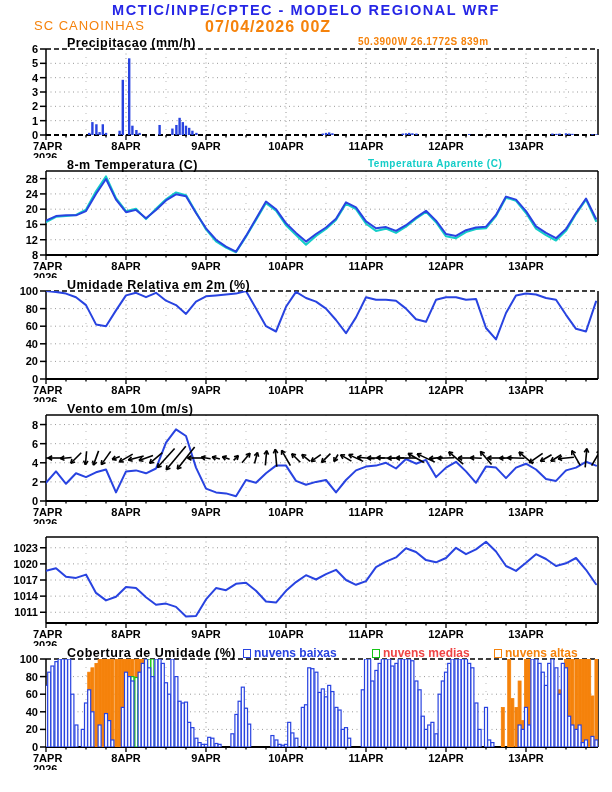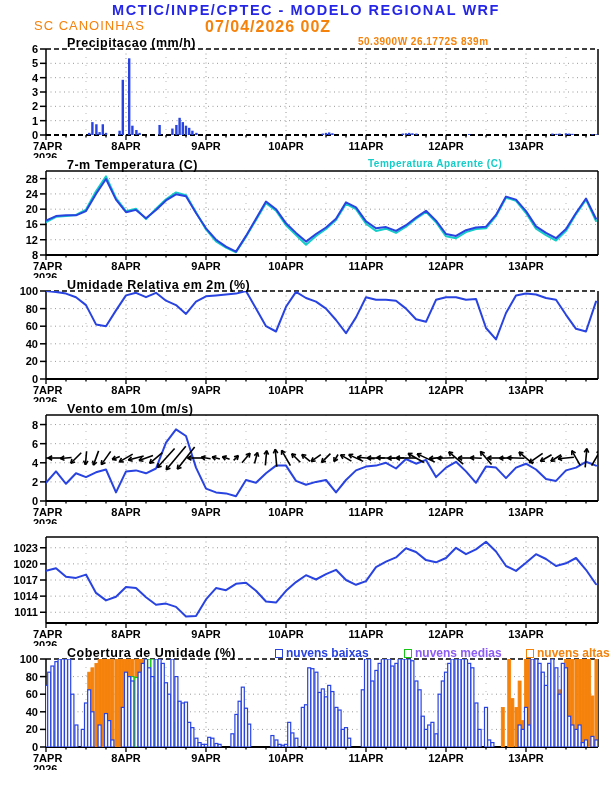--- a/index.html
+++ b/index.html
@@ -5,21 +5,21 @@
   html,body{margin:0;padding:0;background:#ffffff;}
   body{width:612px;height:792px;overflow:hidden;font-family:"Liberation Sans",sans-serif;-webkit-font-smoothing:antialiased;}
   .page{position:relative;width:612px;height:792px;padding-top:2px;box-sizing:border-box;}
   .hdr{position:relative;height:34px;}
   .hdr-title{position:absolute;left:0;right:0;top:0;text-align:center;font-size:14.5px;font-weight:bold;letter-spacing:1.5px;}
   .hdr-station{position:absolute;left:34px;top:16px;font-size:13px;font-weight:normal;letter-spacing:1px;}
   .hdr-run{position:absolute;left:205px;top:16px;font-size:16px;font-weight:bold;letter-spacing:1px;}
   .chart{position:relative;width:612px;}
   .ctitle{position:absolute;left:67px;top:0;font-size:12.5px;font-weight:bold;letter-spacing:0.5px;white-space:nowrap;}
   .ctitle-right{position:absolute;top:0;font-size:10px;font-weight:bold;letter-spacing:0.5px;white-space:nowrap;}
-  .legend-item{display:inline-flex;align-items:center;gap:3px;font-size:12px;font-weight:bold;white-space:nowrap;margin-left:32px;}
+  .legend-item{display:inline-flex;align-items:center;gap:3px;font-size:12px;font-weight:bold;white-space:nowrap;}
   .legend-sq{display:inline-block;width:8px;height:9px;background:#fff;border:1.6px solid;box-sizing:border-box;}
   svg{position:absolute;left:0;top:0;display:block;}
 </style>
 </head>
 <body>
 
 <div class="page">
 
   <div class="hdr">
     <div class="hdr-title" style="color: rgb(38, 38, 230);">MCTIC/INPE/CPTEC - MODELO REGIONAL WRF</div>
@@ -219,21 +219,21 @@
         <text x="33" y="122.5" text-anchor="start" font-size="11" font-weight="bold" fill="#000" font-family="&quot;Liberation Sans&quot;,sans-serif">2026</text>
         <text x="126" y="112" text-anchor="middle" font-size="11" font-weight="bold" fill="#000" font-family="&quot;Liberation Sans&quot;,sans-serif">8APR</text>
         <text x="206" y="112" text-anchor="middle" font-size="11" font-weight="bold" fill="#000" font-family="&quot;Liberation Sans&quot;,sans-serif">9APR</text>
         <text x="286" y="112" text-anchor="middle" font-size="11" font-weight="bold" fill="#000" font-family="&quot;Liberation Sans&quot;,sans-serif">10APR</text>
         <text x="366" y="112" text-anchor="middle" font-size="11" font-weight="bold" fill="#000" font-family="&quot;Liberation Sans&quot;,sans-serif">11APR</text>
         <text x="446" y="112" text-anchor="middle" font-size="11" font-weight="bold" fill="#000" font-family="&quot;Liberation Sans&quot;,sans-serif">12APR</text>
         <text x="526" y="112" text-anchor="middle" font-size="11" font-weight="bold" fill="#000" font-family="&quot;Liberation Sans&quot;,sans-serif">13APR</text>
         <polyline points="46.0,64.2 56.0,58.8 66.0,58.1 76.0,56.9 86.0,51.6 96.0,33.2 106.0,18.3 116.0,40.1 126.0,53.1 136.0,50.8 146.0,61.1 156.0,50.8 166.0,41.3 176.0,34.4 186.0,37.1 196.0,54.2 206.0,71.4 216.0,83.3 226.0,89.7 236.0,94.3 246.0,78.7 256.0,61.9 266.0,45.1 276.0,52.7 286.0,67.2 296.0,77.1 306.0,86.7 316.0,77.9 326.0,71.0 336.0,61.9 346.0,45.8 356.0,51.2 366.0,65.7 376.0,72.9 386.0,70.7 396.0,74.9 406.0,68.7 416.0,60.7 426.0,53.9 436.0,64.2 446.0,78.3 456.0,80.2 466.0,74.1 476.0,71.0 486.0,70.3 496.0,58.1 506.0,39.7 516.0,42.8 526.0,55.0 536.0,70.7 546.0,77.1 556.0,82.5 566.0,72.9 576.0,56.1 586.0,41.6 596.0,63.0" fill="none" stroke="#14cdc8" stroke-width="2" stroke-linejoin="round" stroke-linecap="round" clip-path="url(#clip-temp)"></polyline>
         <polyline points="46.0,62.6 56.0,58.1 66.0,57.3 76.0,57.3 86.0,53.1 96.0,35.9 106.0,21.0 116.0,41.6 126.0,54.2 136.0,51.9 146.0,60.3 156.0,51.9 166.0,42.4 176.0,36.3 186.0,38.2 196.0,55.0 206.0,70.3 216.0,81.7 226.0,88.6 236.0,93.6 246.0,77.9 256.0,60.7 266.0,43.5 276.0,51.2 286.0,65.3 296.0,74.9 306.0,83.6 316.0,76.0 326.0,69.5 336.0,60.7 346.0,44.3 356.0,49.3 366.0,63.4 376.0,70.3 386.0,69.1 396.0,72.9 406.0,67.2 416.0,59.6 426.0,52.7 436.0,62.6 446.0,76.0 456.0,77.9 466.0,72.2 476.0,69.5 486.0,68.7 496.0,56.9 506.0,38.6 516.0,41.6 526.0,53.1 536.0,68.4 546.0,74.9 556.0,80.2 566.0,71.0 576.0,55.0 586.0,40.5 596.0,60.7" fill="none" stroke="#2843e0" stroke-width="2" stroke-linejoin="round" stroke-linecap="round" clip-path="url(#clip-temp)"></polyline>
       </svg>
-    <span class="ctitle">7-m Temperatura (C)</span>
+    <span class="ctitle">8-m Temperatura (C)</span>
     <span class="ctitle-right" id="tr-temp" style="left: 368px; color: rgb(20, 205, 200);">Temperatura Aparente (C)</span>
   </div>
 
   <div class="chart" id="chart-humidity" style="height: 124px;">
     <svg id="svg-humidity" width="612" height="124">
         <clipPath id="clip-humidity">
           <rect x="46" y="13" width="552" height="88"></rect>
         </clipPath>
         <line x1="126" y1="13" x2="126" y2="101" stroke="#999999" stroke-width="1" stroke-dasharray="1 3.5"></line>
         <line x1="206" y1="13" x2="206" y2="101" stroke="#999999" stroke-width="1" stroke-dasharray="1 3.5"></line>
@@ -900,21 +900,21 @@
         <rect x="581.3000000000001" y="96.6" width="3" height="4.400000000000006" clip-path="url(#clip-clouds)" fill="#ffffff" stroke="#2843e0" stroke-width="1.2"></rect>
         <rect x="584.5" y="93.96000000000001" width="3" height="7.039999999999992" clip-path="url(#clip-clouds)" fill="#ffffff" stroke="#2843e0" stroke-width="1.2"></rect>
         <rect x="590.9" y="90.44" width="3" height="10.560000000000002" clip-path="url(#clip-clouds)" fill="#ffffff" stroke="#2843e0" stroke-width="1.2"></rect>
         <rect x="594.9" y="93.96000000000001" width="3" height="7.039999999999992" clip-path="url(#clip-clouds)" fill="#ffffff" stroke="#2843e0" stroke-width="1.2"></rect>
       </svg>
     <span class="ctitle">Cobertura de Umidade (%)</span>
     <span class="legend-item" id="leg-0" style="position: absolute; left: 243px; top: 0px; color: rgb(40, 67, 224);">
       <span class="legend-sq" style="border-color: rgb(40, 67, 224);"></span>
       <span>nuvens baixas</span>
     </span>
-    <span class="legend-item" id="leg-1" style="position: absolute; left: 372px; top: 0px; color: #8b5cf6;">
+    <span class="legend-item" id="leg-1" style="position: absolute; left: 372px; top: 0px; color: #ef4444;">
       <span class="legend-sq" style="border-color: rgb(22, 197, 22);"></span>
       <span>nuvens medias</span>
     </span>
     <span class="legend-item" id="leg-2" style="position: absolute; left: 494px; top: 0px; color: rgb(245, 130, 11);">
       <span class="legend-sq" style="border-color: rgb(245, 130, 11);"></span>
       <span>nuvens altas</span>
     </span>
   </div>
 
 </div>

